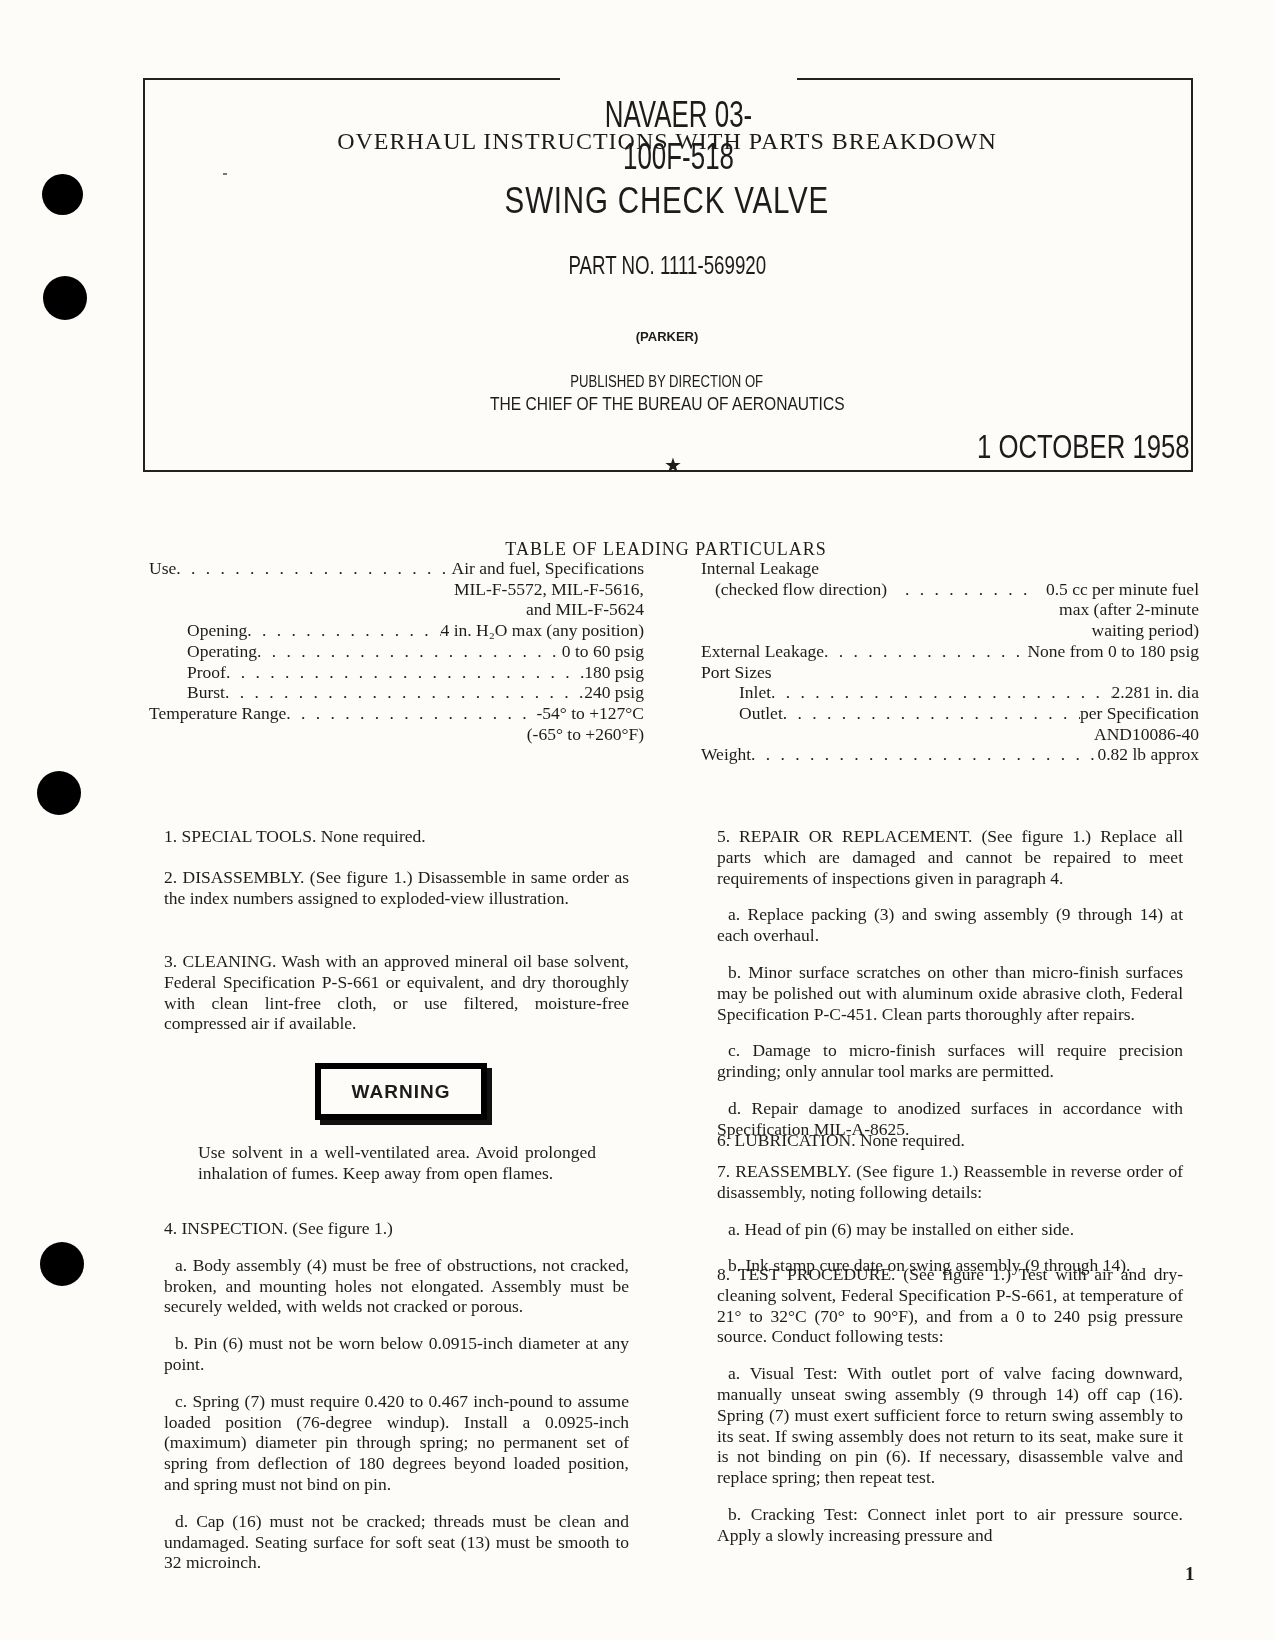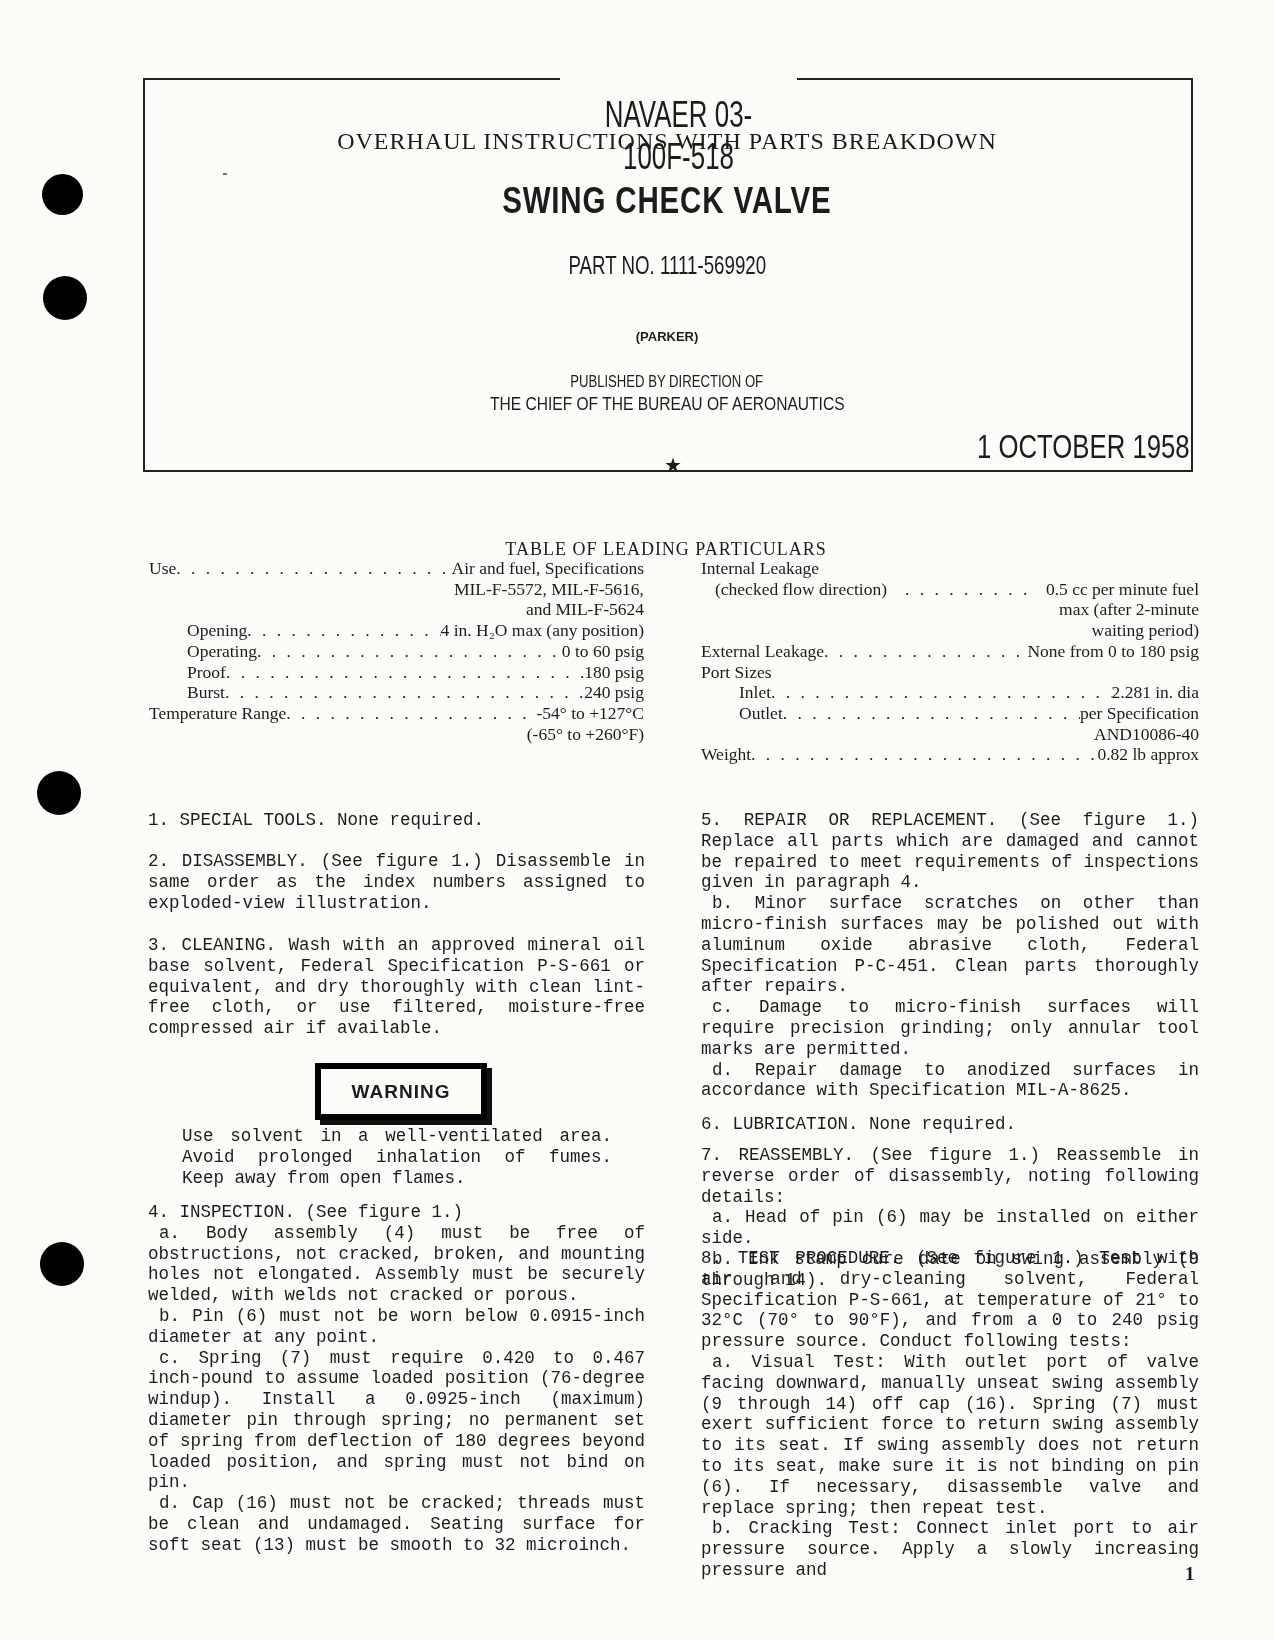--- a/index.html
+++ b/index.html
@@ -15,21 +15,21 @@
     position: absolute; left: 143px; top: 78px; width: 1046px; height: 392px;
     border-left: 2px solid #222; border-right: 2px solid #222; border-bottom: 2px solid #222;
   }
   .top-rule-l { position: absolute; left: 143px; top: 78px; width: 417px; height: 2px; background: #222; }
   .top-rule-r { position: absolute; left: 797px; top: 78px; width: 394px; height: 2px; background: #222; }
   .docnum { position: absolute; left: 560px; top: 64px; width: 237px; text-align: center; font-size: 36px; letter-spacing: 0px; margin-top: 30px; }
   .docnum span { display: inline-block; transform: scaleX(0.72); }
 
   .c-line { position: absolute; left: 143px; width: 1048px; text-align: center; }
   .overhaul { top: 128px; font-size: 24px; letter-spacing: 1px; }
-  .title { top: 180px; font-size: 36px; font-weight: bold; letter-spacing: 1px; }
+  .title { top: 180px; font-size: 36px; font-weight: normal; letter-spacing: 1px; }
   .title span { display: inline-block; transform: scaleX(0.82); }
   .partno { top: 250px; font-size: 26px; }
   .partno span { display: inline-block; transform: scaleX(0.72); }
   .mfr { top: 329px; font-size: 13px; font-weight: bold; }
   .pub1 { top: 373px; font-size: 16px; }
   .pub2 { top: 393px; font-size: 19px; }
   .pub1 span, .pub2 span { display: inline-block; transform: scaleX(0.82); }
   .date { position: absolute; right: 84px; top: 428px; font-size: 33px; }
   .date span { display: inline-block; transform: scaleX(0.78); transform-origin: right; }
   .star { position: absolute; left: 664px; top: 455px; font-size: 20px; line-height: 20px; }
@@ -43,21 +43,21 @@
   .row { display: flex; white-space: nowrap; }
   .row .lbl { flex: 0 0 auto; text-align: center; }
   .row .dots { flex: 1 1 auto; overflow: hidden; letter-spacing: 3px; }
   .row .dots::before { content: ". . . . . . . . . . . . . . . . . . . . . . . . . . . . . . . . . . . . . . . . . . . . . . . . . . . . . . . . . . . . "; }
   .row .val { flex: 0 0 auto; }
   .cont { text-align: right; }
   .ind1 { padding-left: 38px; }
   .ind2 { padding-left: 14px; gap: 18px; }
 
   .para { position: absolute; font-size: 17.5px; line-height: 20.8px; text-align: justify; }
-  .para p { margin: 0; font-family: Liberation Mono, monospace; }
+  .para p { margin: 16px; }
   .sub { text-indent: 11px; }
 
   .warn-box {
     position: absolute; left: 315px; top: 1063px; width: 160px; height: 45px;
     border: 6px solid #000000; background: #fdfcf8;
     box-shadow: 5px 5px 0 #111;
     display: flex; align-items: center; justify-content: center;
     font-family: "Liberation Sans", "DejaVu Sans", sans-serif; font-weight: bold; font-size: 19px; letter-spacing: 1px;
   }
   .pagenum { position: absolute; left: 1185px; top: 1563px; font-size: 19px; font-weight: bold; }
@@ -175,20 +175,21 @@
 <div class="para" style="left:148px;top:1202px;width:497px;">
   <p>4. INSPECTION. (See figure 1.)</p>
   <p class="sub">a. Body assembly (4) must be free of obstructions, not cracked, broken, and mounting holes not elongated. Assembly must be securely welded, with welds not cracked or porous.</p>
   <p class="sub">b. Pin (6) must not be worn below 0.0915-inch diameter at any point.</p>
   <p class="sub">c. Spring (7) must require 0.420 to 0.467 inch-pound to assume loaded position (76-degree windup). Install a 0.0925-inch (maximum) diameter pin through spring; no permanent set of spring from deflection of 180 degrees beyond loaded position, and spring must not bind on pin.</p>
   <p class="sub">d. Cap (16) must not be cracked; threads must be clean and undamaged. Seating surface for soft seat (13) must be smooth to 32 microinch.</p>
 </div>
 
 <div class="para" style="left:701px;top:810px;width:498px;">
   <p>5. REPAIR OR REPLACEMENT. (See figure 1.) Replace all parts which are damaged and cannot be repaired to meet requirements of inspections given in paragraph 4.</p>
+  <p class="sub">a. Replace packing (3) and swing assembly (9 through 14) at each overhaul.</p>
   <p class="sub">b. Minor surface scratches on other than micro-finish surfaces may be polished out with aluminum oxide abrasive cloth, Federal Specification P-C-451. Clean parts thoroughly after repairs.</p>
   <p class="sub">c. Damage to micro-finish surfaces will require precision grinding; only annular tool marks are permitted.</p>
   <p class="sub">d. Repair damage to anodized surfaces in accordance with Specification MIL-A-8625.</p>
 </div>
 <div class="para" style="left:701px;top:1114px;width:498px;">
   <p>6. LUBRICATION. None required.</p>
 </div>
 <div class="para" style="left:701px;top:1145px;width:498px;">
   <p>7. REASSEMBLY. (See figure 1.) Reassemble in reverse order of disassembly, noting following details:</p>
   <p class="sub">a. Head of pin (6) may be installed on either side.</p>

